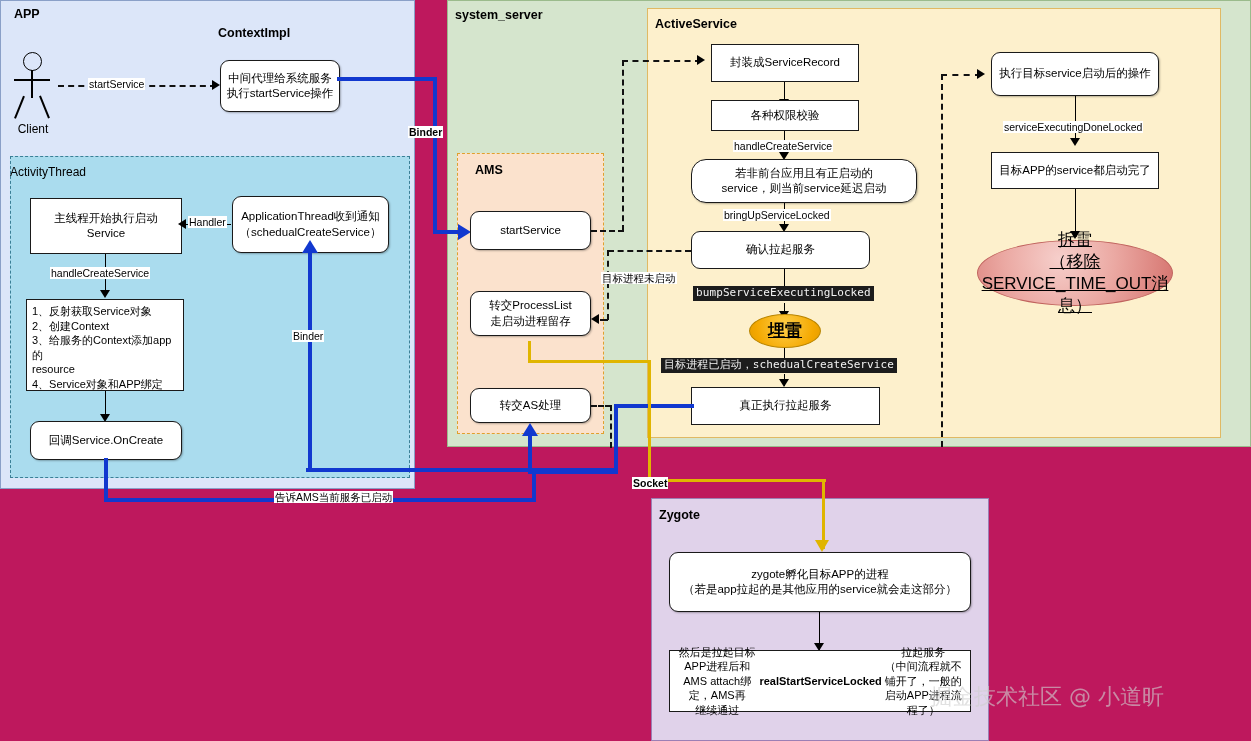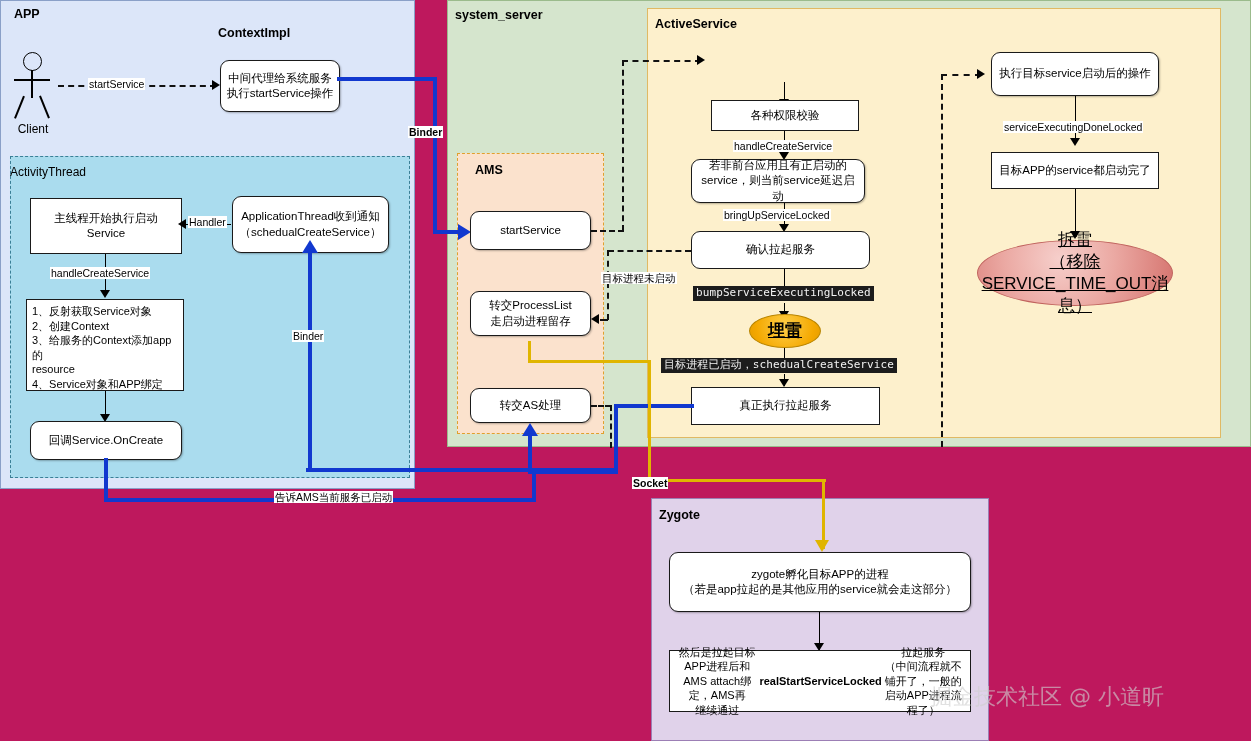--- a/index.html
+++ b/index.html
@@ -160,29 +160,30 @@
 
   <div class="dash-h" style="left:608px;top:250px;width:83px;"></div>
   <div class="dash-v" style="left:607px;top:250px;height:70px;"></div>
   <div class="dash-h" style="left:600px;top:319px;width:8px;"></div>
   <div class="arr left" style="left:591px;top:314px;"></div>
   <div class="elabel" style="left:601px;top:272px;">目标进程未启动</div>
 
   <div class="dash-h" style="left:591px;top:405px;width:20px;"></div>
   <div class="dash-v" style="left:610px;top:405px;height:43px;"></div>
 
+  <div class="node sq" style="left:711px;top:44px;width:148px;height:38px;">封装成ServiceRecord</div>
   <div class="ln v" style="left:784px;top:82px;height:22px;"></div>
   <div class="arr down" style="left:779px;top:99px;"></div>
 
   <div class="node sq" style="left:711px;top:100px;width:148px;height:31px;">各种权限校验</div>
   <div class="ln v" style="left:784px;top:131px;height:27px;"></div>
   <div class="arr down" style="left:779px;top:152px;"></div>
   <div class="elabel" style="left:733px;top:140px;">handleCreateService</div>
 
-  <div class="node round" style="left:691px;top:159px;width:174px;height:44px;white-space:pre-line;">若非前台应用且有正启动的
+  <div class="node round" style="left:691px;top:159px;width:226px;height:44px;white-space:pre-line;border-radius:15px;">若非前台应用且有正启动的
 service，则当前service延迟启动</div>
   <div class="ln v" style="left:784px;top:203px;height:27px;"></div>
   <div class="arr down" style="left:779px;top:224px;"></div>
   <div class="elabel" style="left:723px;top:209px;">bringUpServiceLocked</div>
 
   <div class="node sq" style="left:691px;top:231px;width:179px;height:38px;border-radius:9px;">确认拉起服务</div>
   <div class="ln v" style="left:784px;top:269px;height:22px;"></div>
 
   <div class="elabel code" style="left:693px;top:286px;">bumpServiceExecutingLocked</div>
   <div class="ln v" style="left:784px;top:303px;height:14px;"></div>

